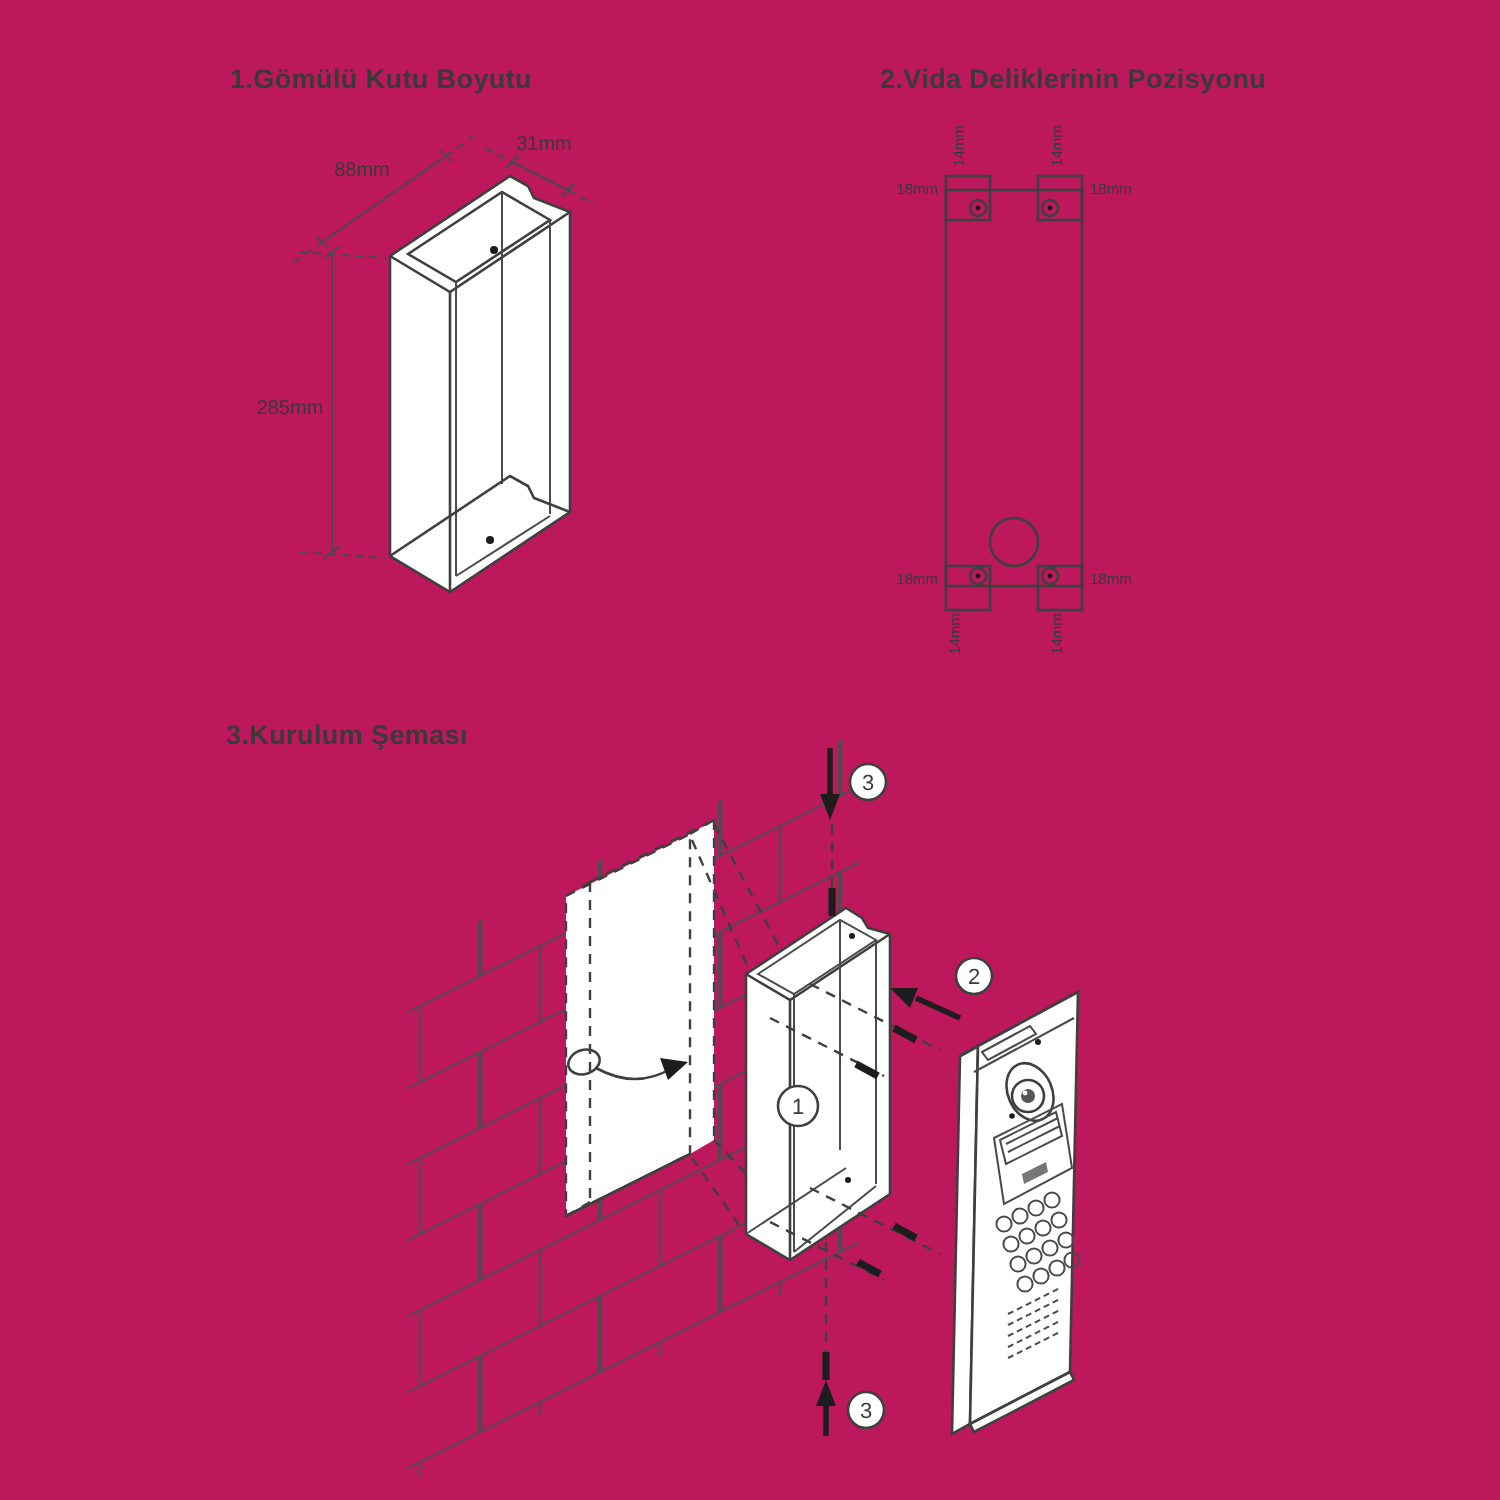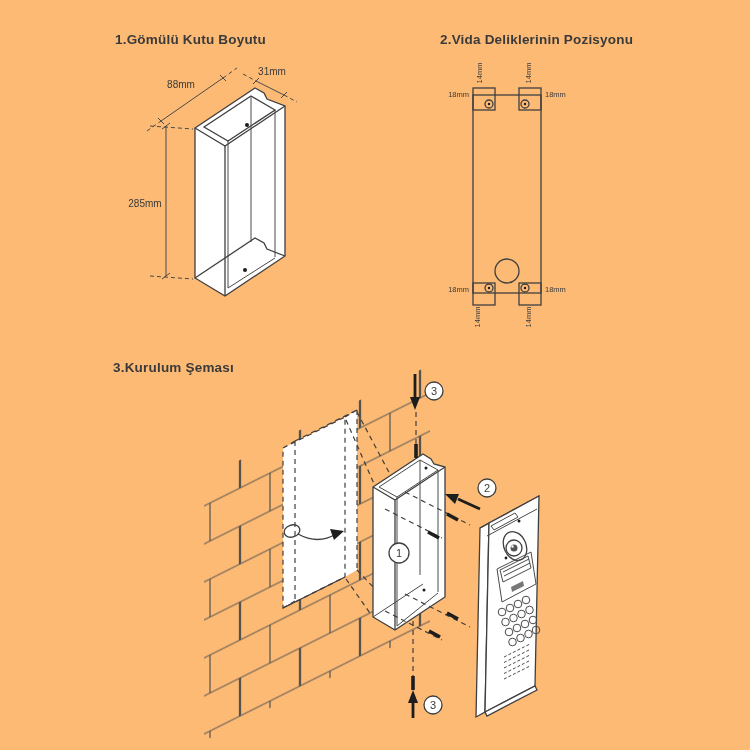--- a/index.html
+++ b/index.html
@@ -1,16 +1,16 @@
 <!DOCTYPE html>
 <html><head>
 <meta charset="utf-8">
 <style>
   html,body{margin:0;padding:0;background:#fff;}
-  .stage{position:relative;width:750px;height:750px;background:#fdba74;overflow:hidden;
+  .stage{position:relative;width:750px;height:750px;background:#be185d;overflow:hidden;
          font-family:"Liberation Sans", sans-serif;}
   svg{position:absolute;left:0;top:0;}
   text{fill:#3a3a3a;}
   .title{font-size:13.5px;font-weight:bold;letter-spacing:.2px;}
   .dim{font-size:10px;}
   .dim2{font-size:7.5px;}
   .stepnum{font-size:11px;}
   .ln{stroke:#3f3f3f;stroke-width:1.3;fill:none;}
   .lnw{stroke:#3f3f3f;stroke-width:1.3;fill:#ffffff;}
   .thin{stroke:#4a4a4a;stroke-width:1;fill:none;}

